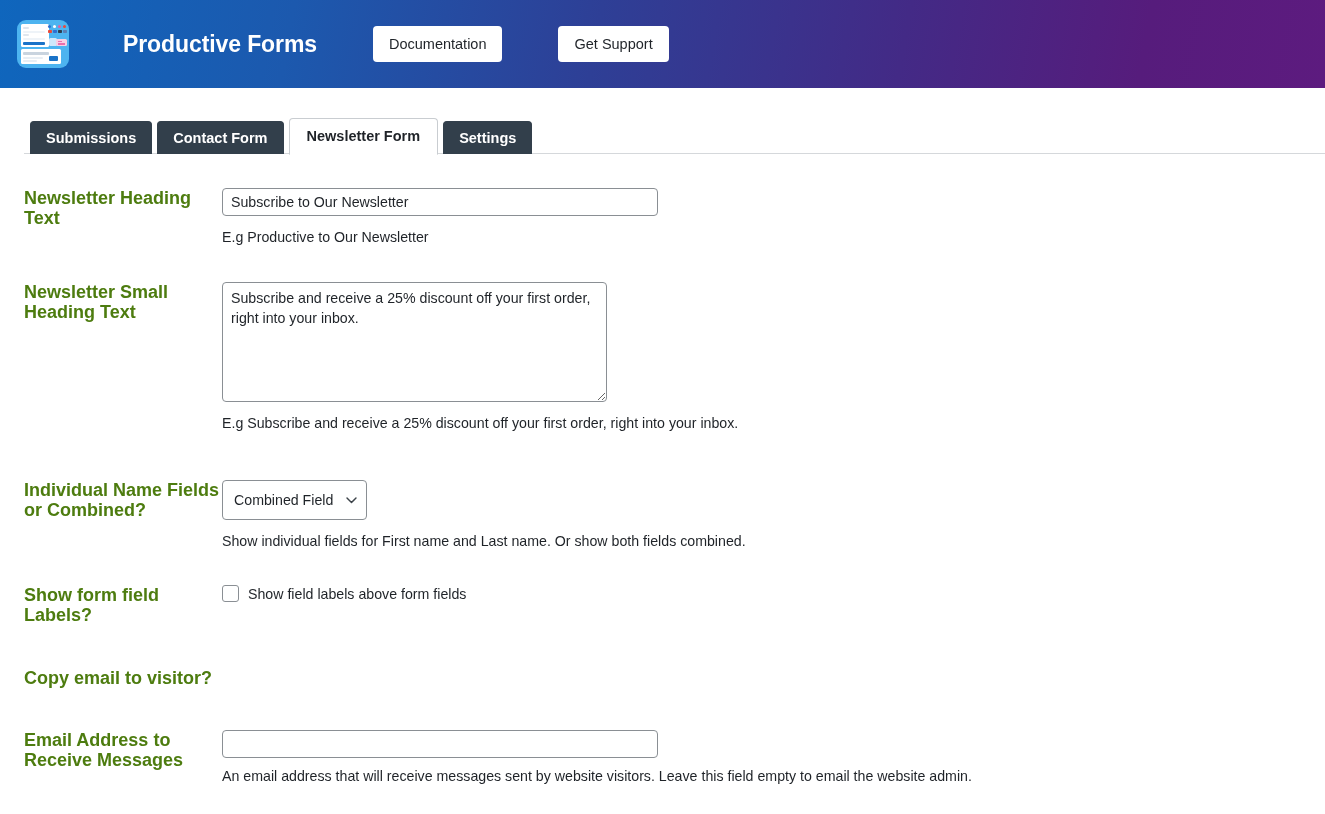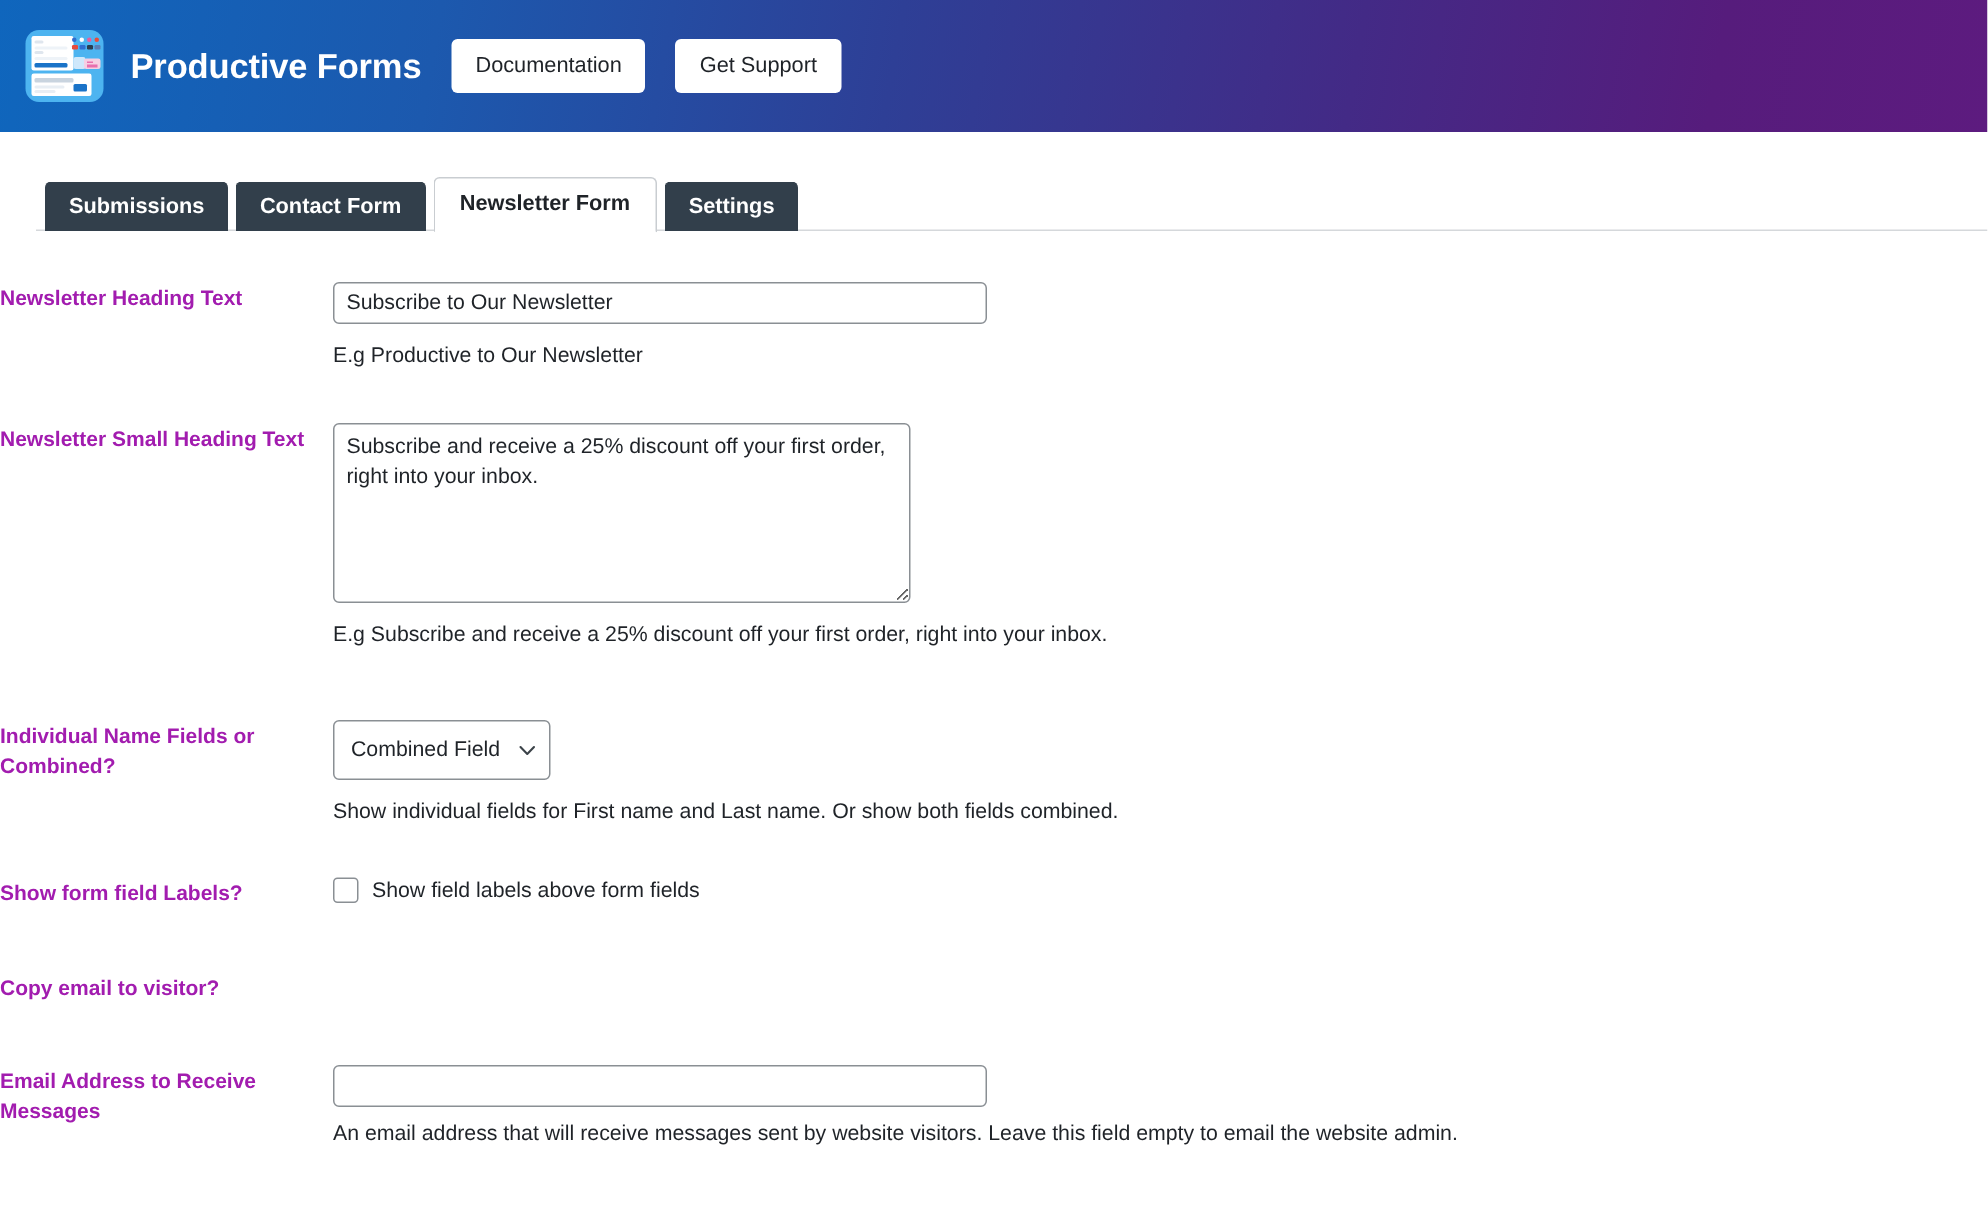--- a/index.html
+++ b/index.html
@@ -16,20 +16,21 @@
   
   .app-header {
     position: relative;
     width: 1325px;
     height: 88px;
     background: linear-gradient(100deg, #0f66bd 0%, #1c59ae 22%, #2e3f96 45%, #432a86 68%, #561c7c 86%, #5d1b7f 100%);
     display: flex;
     align-items: center;
     padding-left: 17px;
     overflow: hidden;
+    gap: 36px;
   }
 
   .logo-mark {
     width: 52px;
     height: 48px;
     border-radius: 9px;
     background: #4db4f0;
     position: relative;
     flex: 0 0 auto;
     overflow: hidden;
@@ -137,23 +138,24 @@
     background: #d5d8db;
     z-index: 1;
   }
 
   
   .form-area { padding: 0 0 0 0; }
   .frow { display: flex; align-items: flex-start; }
   .fcol-label {
     width: 222px;
     flex: 0 0 222px;
-    font-size: 14px;
+    padding-left: 24px;
+    font-size: 18px;
     font-weight: 700;
-    color: #a21caf;
+    color: #4d7c0f;
     line-height: 20px;
   }
   .fcol-field { flex: 1 1 auto; }
 
   .text-input {
     display: block;
     width: 436px;
     height: 28px;
     border: 1px solid #8a8f94;
     border-radius: 4px;

